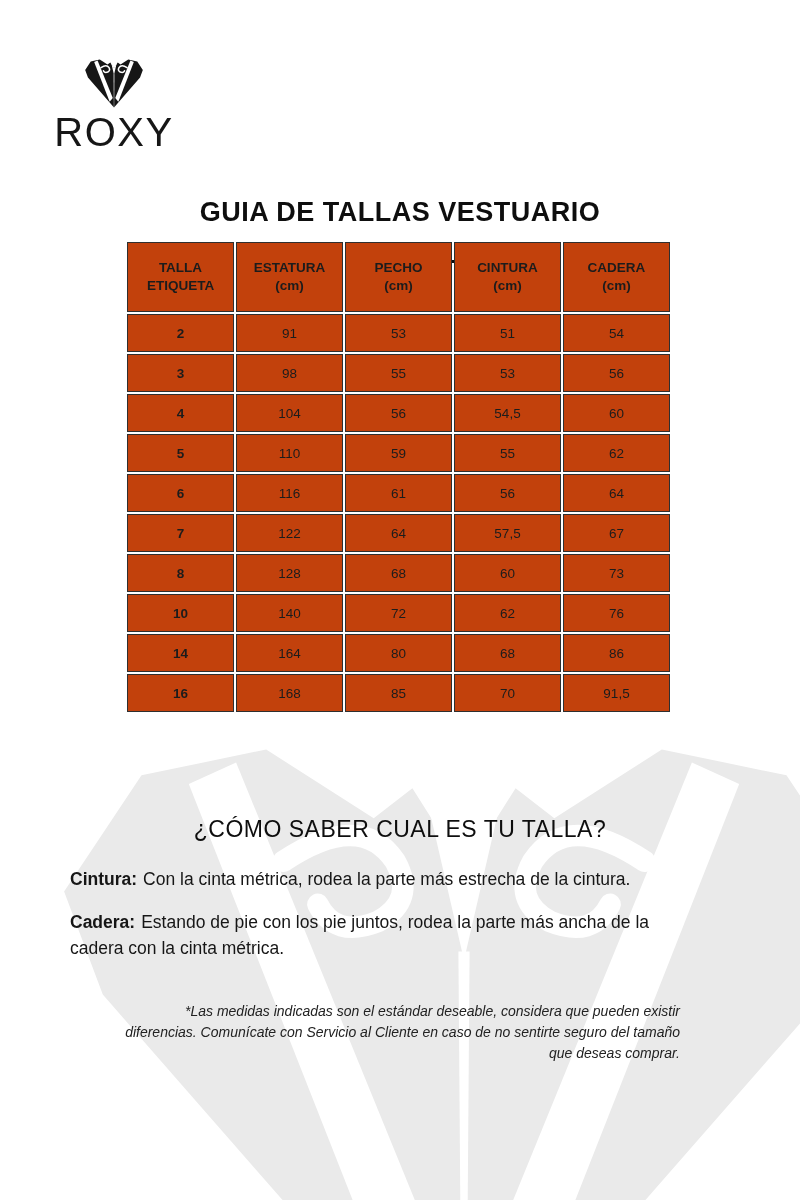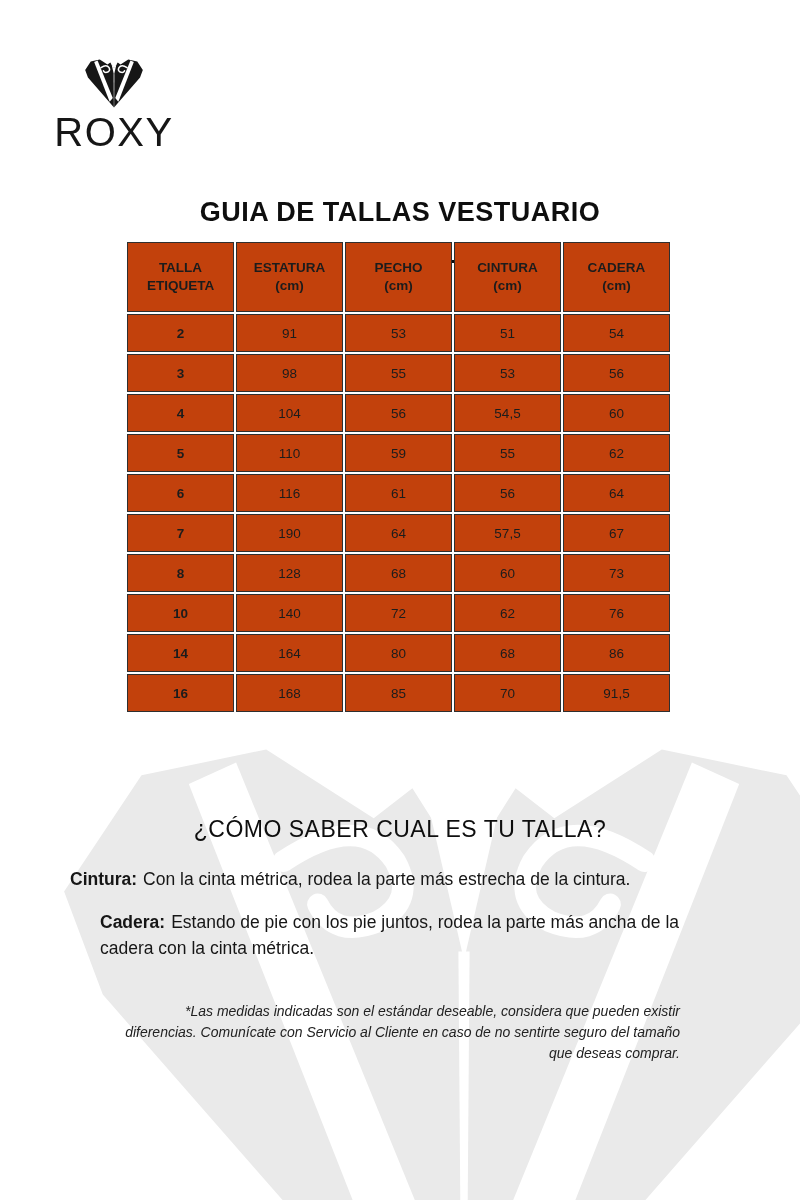--- a/index.html
+++ b/index.html
@@ -56,21 +56,21 @@
   .how-heading {
     position: absolute; top: 816px; left: 0; width: 100%;
     text-align: center; font-size: 23px; font-weight: 400;
     letter-spacing: 0.5px; color: #0e0e0e;
   }
   .instructions {
     position: absolute; top: 866px; left: 70px; right: 60px;
     font-size: 17.5px; line-height: 26px; color: #161616;
   }
   .instructions p { margin: 0 0 17px 0; }
-  .instructions p.cadera { max-width: 622px; margin-left: 30px; }
+  .instructions p.cadera { max-width: 622px; }
   .instructions .label { font-weight: 700; margin-right: 6px; }
 
   .disclaimer {
     position: absolute; top: 1001px; left: 120px; width: 560px;
     text-align: right; font-style: italic;
     font-size: 14px; line-height: 21px; color: #222222;
   }
 </style>
 </head>
 <body>
@@ -163,21 +163,21 @@
       </tr>
       <tr>
         <td class="talla">6</td>
         <td>116</td>
         <td>61</td>
         <td>56</td>
         <td>64</td>
       </tr>
       <tr>
         <td class="talla">7</td>
-        <td>190</td>
+        <td>122</td>
         <td>64</td>
         <td>57,5</td>
         <td>67</td>
       </tr>
       <tr>
         <td class="talla">8</td>
         <td>128</td>
         <td>68</td>
         <td>60</td>
         <td>73</td>

